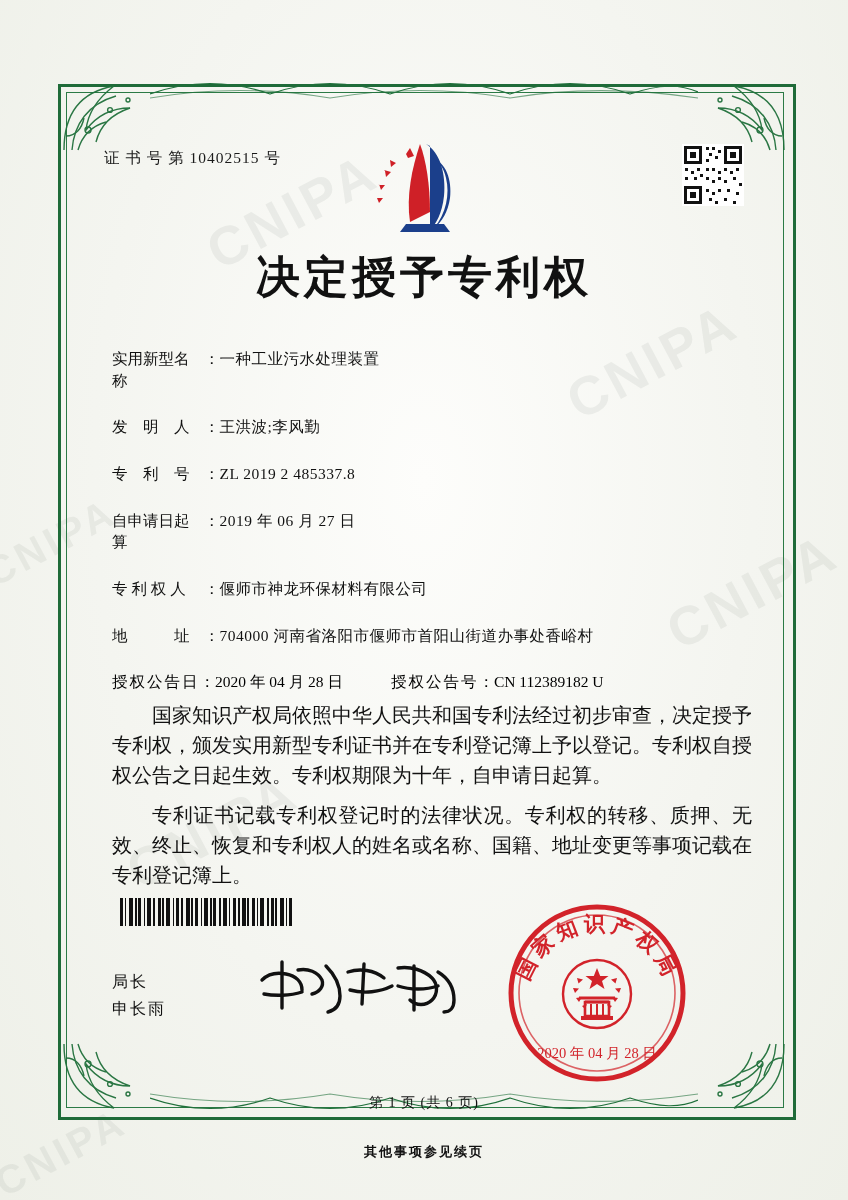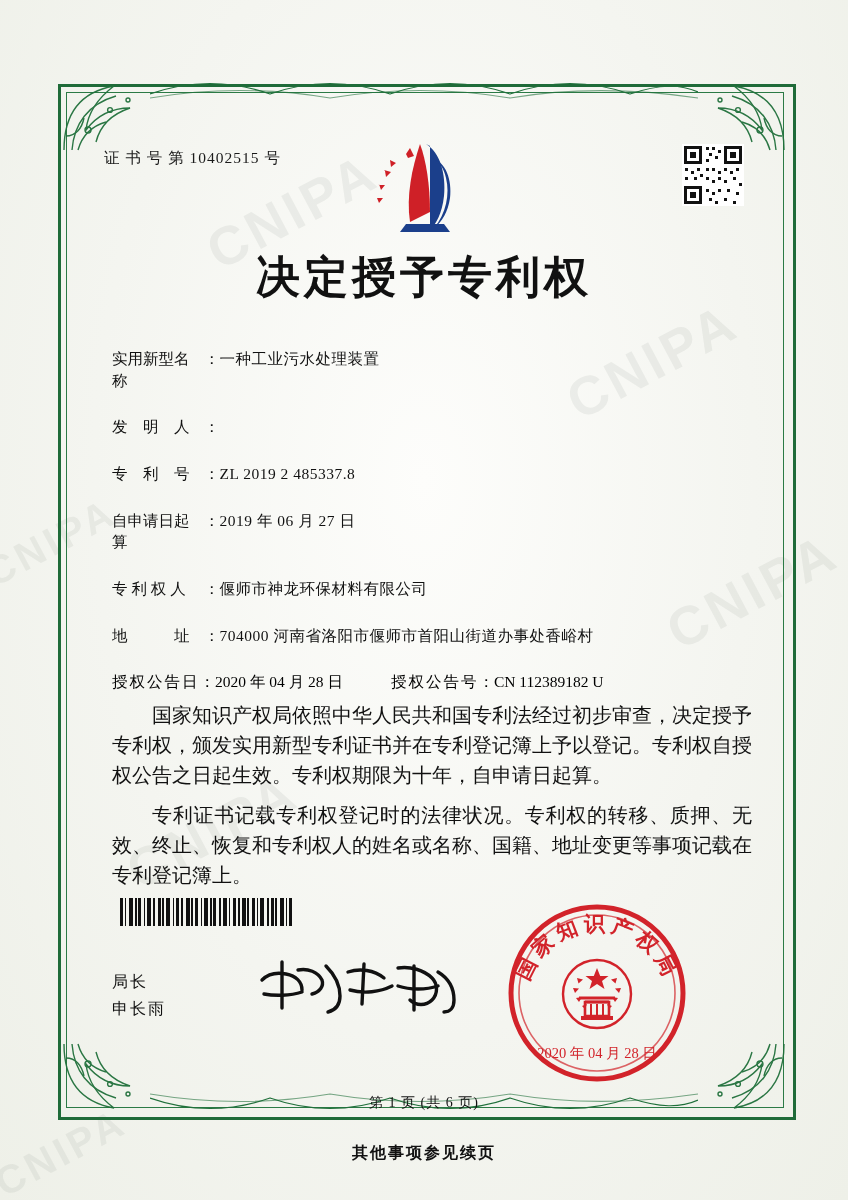--- a/index.html
+++ b/index.html
@@ -113,21 +113,21 @@
     position:absolute;left:502px;top:898px;width:190px;height:190px;
   }
   .seal svg{display:block;}
   
   .page-no{
     position:absolute;left:0;right:0;top:1094px;text-align:center;
     font-size:14px;color:#111;letter-spacing:1px;
   }
   .footnote{
     position:absolute;left:0;right:0;top:1143px;text-align:center;
-    font-size:16px;color:#111;letter-spacing:2px;font-weight:bold;
+    font-size:13px;color:#111;letter-spacing:2px;font-weight:bold;
   }
 </style>
 </head>
 <body>
 
 <div class="page">
 
   <div class="wm a" style="left:200px;top:180px;">CNIPA</div>
   <div class="wm a" style="left:560px;top:330px;">CNIPA</div>
   <div class="wm b" style="left:-20px;top:520px;">CNIPA</div>
@@ -268,20 +268,21 @@
 
     <div class="field">
       <span class="lbl" style="letter-spacing:0;">实用新型名称</span>
       <span class="colon">：</span>
       <span class="val">一种工业污水处理装置</span>
     </div>
 
     <div class="field">
       <span class="lbl">发　明　人</span>
       <span class="colon">：</span>
+      <span class="val">王洪波;李风勤</span>
     </div>
 
     <div class="field">
       <span class="lbl">专　利　号</span>
       <span class="colon">：</span>
       <span class="val">ZL 2019 2 485337.8</span>
     </div>
 
     <div class="field">
       <span class="lbl">自申请日起算</span>

